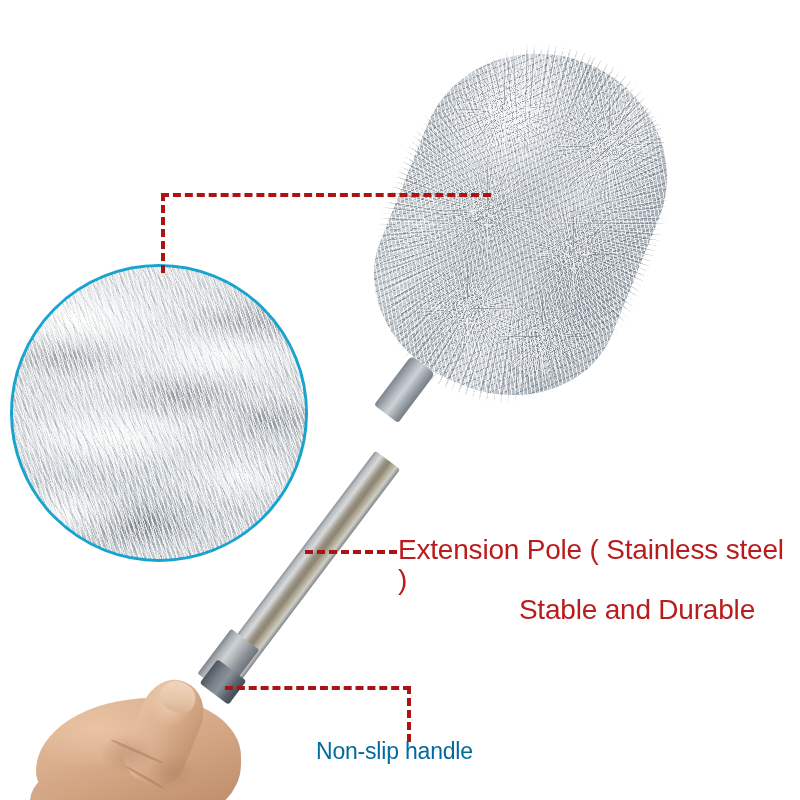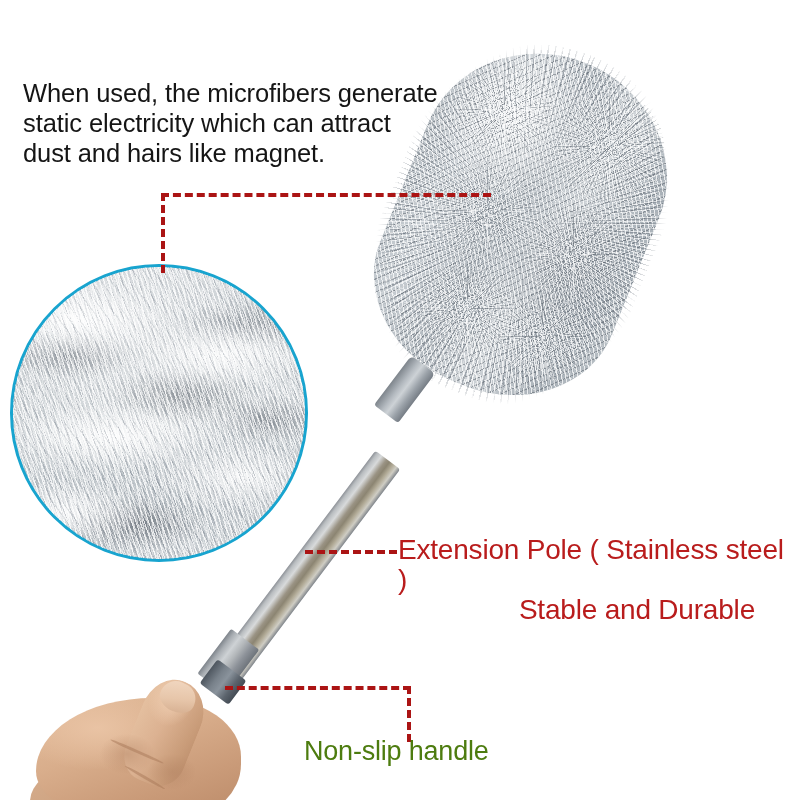--- a/index.html
+++ b/index.html
@@ -38,25 +38,25 @@
     width: 395px;
     font-size: 28px;
     line-height: 30px;
     color: #b91c1c;
     letter-spacing: -0.2px;
   }
   .label-pole .ln1 { display: block; text-align: left; }
   .label-pole .ln2 { display: block; text-align: right; padding-right: 38px;}
   .label-handle {
     position: absolute;
-    left: 304px;
+    left: 316px;
     top: 736px;
-    font-size: 27px;
+    font-size: 23px;
     line-height: 30px;
-    color: #4d7c0f;
+    color: #0369a1;
     letter-spacing: -0.2px;
   }
 
   
   .dash-h, .dash-v {
     position: absolute;
   }
   .dash-h {
     height: 0;
     border-top: 4px dashed #ab1414;
@@ -368,23 +368,20 @@
   </div>
 
   <div class="dash-h" style="left:161px; top:193px; width:330px;"></div>
   <div class="dash-v" style="left:161px; top:193px; height:80px;"></div>
 
   <div class="dash-h" style="left:305px; top:550px; width:92px;"></div>
 
   <div class="dash-h" style="left:225px; top:686px; width:186px;"></div>
   <div class="dash-v" style="left:407px; top:686px; height:56px;"></div>
 
-  <div class="headline">When used, the microfibers generate
-static electricity which can attract
-dust and hairs like magnet.</div>
 
   <div class="label-pole">
     <span class="ln1">Extension Pole ( Stainless steel )</span>
     <span class="ln2">Stable and Durable</span>
   </div>
 
   <div class="label-handle">Non-slip handle</div>
 
 </div>
 

